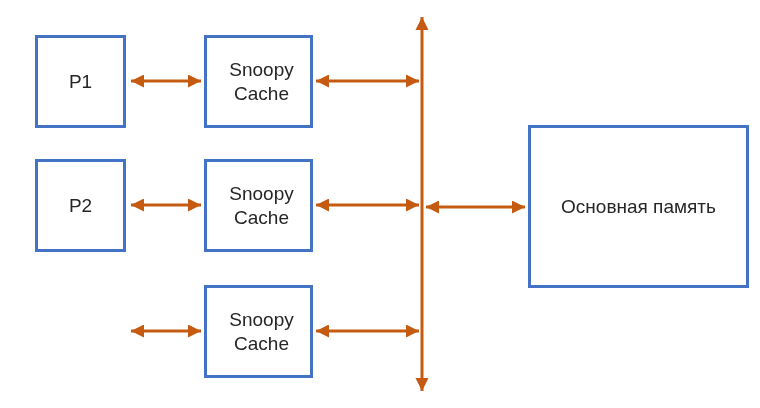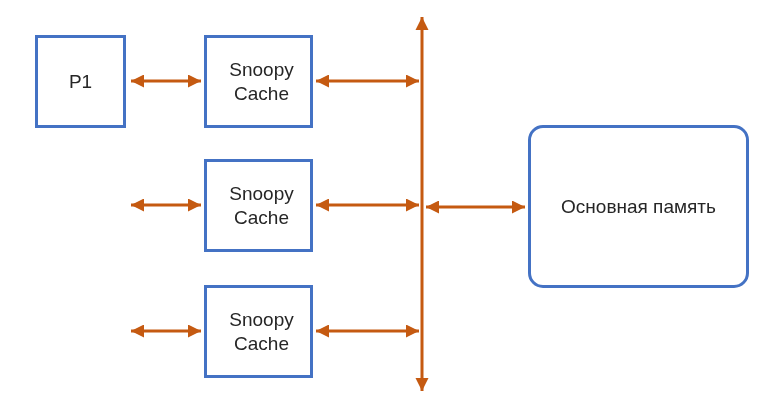--- a/index.html
+++ b/index.html
@@ -36,21 +36,21 @@
     display: flex;
     align-items: center;
     justify-content: center;
     text-align: center;
     color: var(--text-color, #262626);
     font-size: 19px;
     line-height: 1.25;
   }
   .pbox  { left: 35px;  width: 91px;  height: 93px; }
   .cbox  { left: 204px; width: 109px; height: 93px; padding-left: 6px; }
-  .mbox  { left: 528px; top: 125px; width: 221px; height: 163px; border-radius: 15px; }
+  .mbox  { left: 528px; top: 125px; width: 221px; height: 163px; }
   .row1  { top: 35px; }
   .row2  { top: 159px; }
   .row3  { top: 285px; }
   .cbox .label { max-width: 82px; display: inline-block; }
 </style>
 </head>
 <body>
 
 <div class="canvas">
 
@@ -78,20 +78,23 @@
     <line class="arrow" x1="426" y1="207" x2="525" y2="207" marker-start="url(#ah-start)" marker-end="url(#ah-end)"></line>
   </svg>
 
   <div class="box pbox row1">
     <span class="label">P1</span>
   </div>
   <div class="box cbox row1">
     <span class="label">Snoopy Cache</span>
   </div>
 
+  <div class="box pbox row2">
+    <span class="label">P2</span>
+  </div>
   <div class="box cbox row2">
     <span class="label">Snoopy Cache</span>
   </div>
 
   <div class="box cbox row3">
     <span class="label">Snoopy Cache</span>
   </div>
 
   <div class="box mbox">
     <span class="label">Основная память</span>

